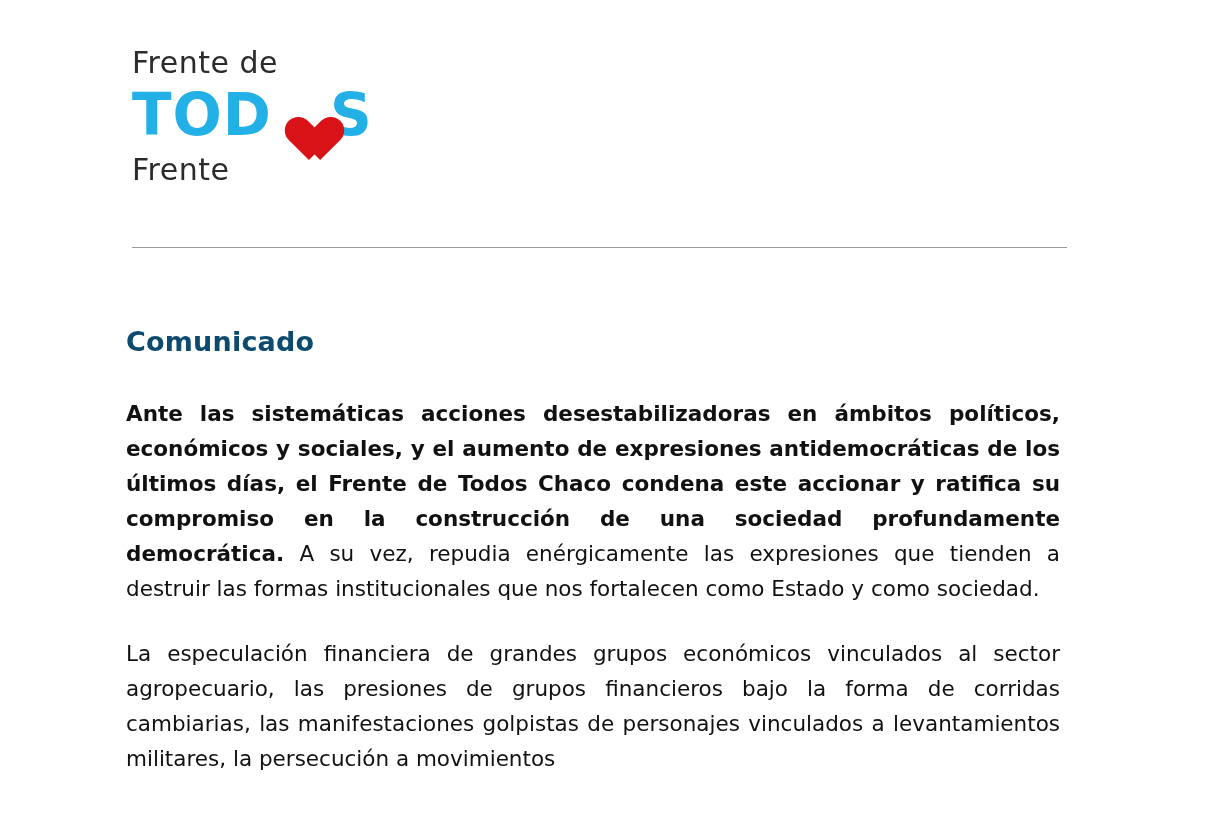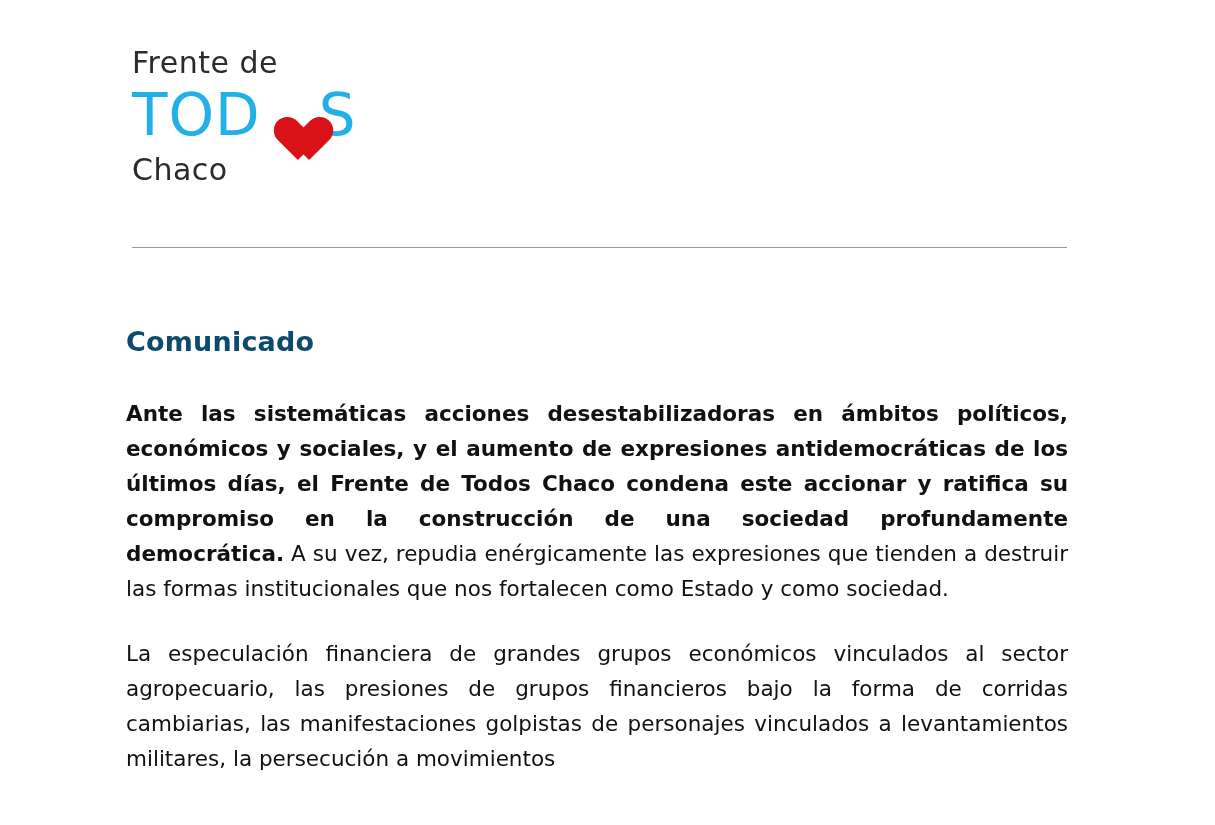--- a/index.html
+++ b/index.html
@@ -38,21 +38,21 @@
   }
   .lh-brand {
     margin-top: 8px;
     display: flex;
     align-items: center;
     height: 56px;
   }
   .lh-brand .word {
     font-family: "DejaVu Sans", sans-serif;
     font-size: 58px;
-    font-weight: 400;
+    font-weight: 700;
     color: #22b0e6;
     letter-spacing: 1px;
     line-height: 1;
   }
   .lh-heart {
     position: relative;
     width: 54px;
     height: 48px;
     margin: 0 2px 0 2px;
     display: inline-block;
@@ -112,39 +112,39 @@
     left: 126px;
     top: 396px;
     width: 942px;
   }
   .para {
     font-size: 21.5px;
     line-height: 35px;
     text-align: justify;
     text-justify: inter-word;
     color: #111111;
-    margin: 0 0 30px 0;
+    margin: 0 8px 30px 0;
   }
   .para b {
     font-weight: 700;
   }
 </style>
 </head>
 <body>
 
 <div class="page">
 
   <div class="letterhead">
     <div class="lh-top">Frente de</div>
     <div class="lh-brand">
       <span class="word">TOD</span>
       <span class="lh-heart"></span>
       <span class="word">S</span>
     </div>
-    <div class="lh-bottom">Chaco</div>
+    <div class="lh-bottom">Frente</div>
   </div>
 
   <div class="divider"></div>
 
   <div class="doc-title">Comunicado</div>
 
   <div class="content">
     <p class="para">
       <b>Ante las sistemáticas acciones desestabilizadoras en ámbitos políticos, económicos y sociales, y el aumento de expresiones antidemocráticas de los últimos días, el Frente de Todos Chaco condena este accionar y ratifica su compromiso en la construcción de una sociedad profundamente democrática.</b><span> A su vez, repudia enérgicamente las expresiones que tienden a destruir las formas institucionales que nos fortalecen como Estado y como sociedad.</span>
     </p>

